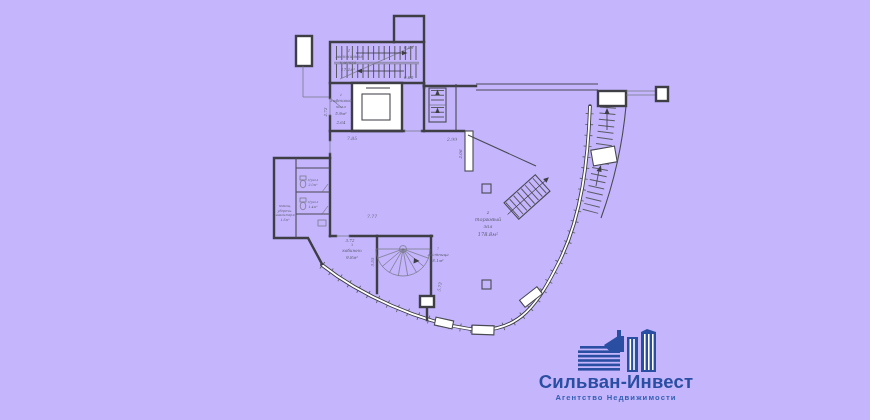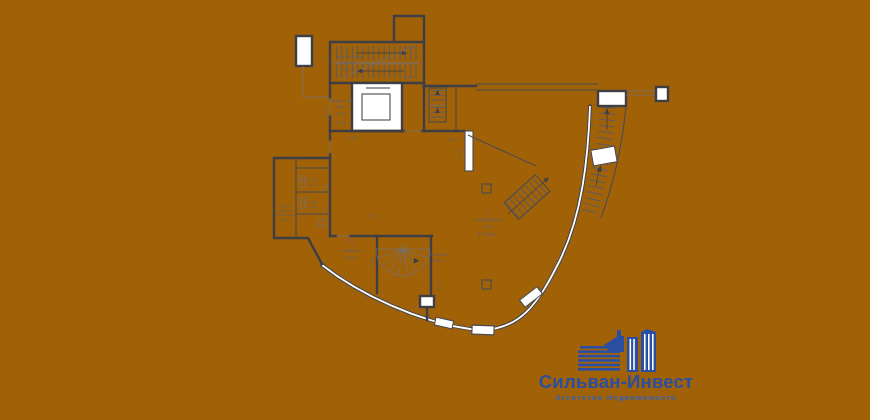--- a/index.html
+++ b/index.html
@@ -1,16 +1,16 @@
 <!DOCTYPE html>
 <html><head>
 <meta charset="utf-8">
 <style>
   html,body{margin:0;padding:0;background:#ffffff;}
-  .page{position:relative;width:870px;height:420px;background:#a16207;overflow:hidden;
+  .page{position:relative;width:870px;height:420px;background:#c4b5fd;overflow:hidden;
         font-family:"Liberation Sans",sans-serif;}
   svg{display:block;}
   
   .w2{stroke:#3e3e44;stroke-width:2.4;fill:none;stroke-linecap:square;}
   .w3{stroke:#3e3e44;stroke-width:3.6;fill:none;stroke-linecap:round;}
   .w1{stroke:#4a4a52;stroke-width:1.1;fill:none;}
   .w06{stroke:#73737c;stroke-width:0.7;fill:none;}
   .white{stroke:#ffffff;stroke-width:1.8;fill:none;}
   .fillw{fill:#ffffff;}
   .rung{stroke:#5b5b63;fill:none;}

